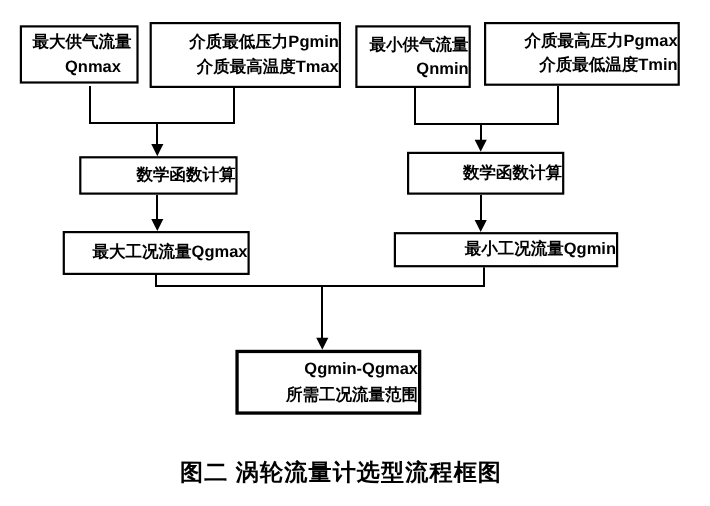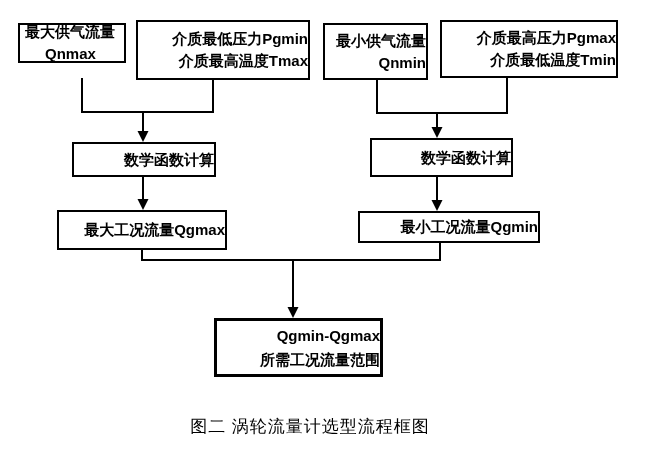--- a/index.html
+++ b/index.html
@@ -29,45 +29,45 @@
     font-size: 15px;
     line-height: 22px;
     text-align: center;
     white-space: nowrap;
   }
   .fbox .ln { display: block; }
   
   #box-qnmax { align-items: flex-start; padding-left: 5px; }
   #box-qnmax .ln2 { margin-left: 20px; }
 
-  #box-qnmax  { left: 18px;  top: 23px;  width: 108px; height: 40px; }
+  #box-qnmax  { left: 18px;  top: 23px;  width: 108px; height: 53px; align-items: center; }
   #box-pgmin  { left: 136px; top: 20px;  width: 174px; height: 60px; }
   #box-qnmin  { left: 323px; top: 23px;  width: 105px; height: 57px; }
   #box-pgmax  { left: 440px; top: 20px;  width: 178px; height: 58px; }
   #box-math-l { left: 72px;  top: 142px; width: 144px; height: 35px; }
   #box-math-r { left: 370px; top: 138px; width: 143px; height: 39px; }
   #box-qgmax  { left: 57px;  top: 210px; width: 170px; height: 40px; }
-  #box-qgmin  { left: 358px; top: 211px; width: 182px; height: 32px; }
+  #box-qgmin  { left: 358px; top: 211px; width: 204px; height: 32px; }
   #box-final  { left: 214px; top: 318px; width: 169px; height: 59px; border-width: 3px; line-height: 24px; }
 
   #connector-layer {
     position: absolute;
     left: 0; top: 0;
     width: 645px;
     height: 460px;
     pointer-events: none;
   }
   #caption {
     position: absolute;
     left: 0;
     top: 415px;
     width: 620px;
     text-align: center;
-    font-weight: normal;
-    font-size: 17px;
+    font-weight: bold;
+    font-size: 21px;
     letter-spacing: 1px;
   }
 </style>
 </head>
 <body>
 
 <div id="canvas">
 
   <svg id="connector-layer" viewBox="0 0 645 460" xmlns="http://www.w3.org/2000/svg">
     <g stroke="#000000" stroke-width="2" fill="none" shape-rendering="crispEdges">

